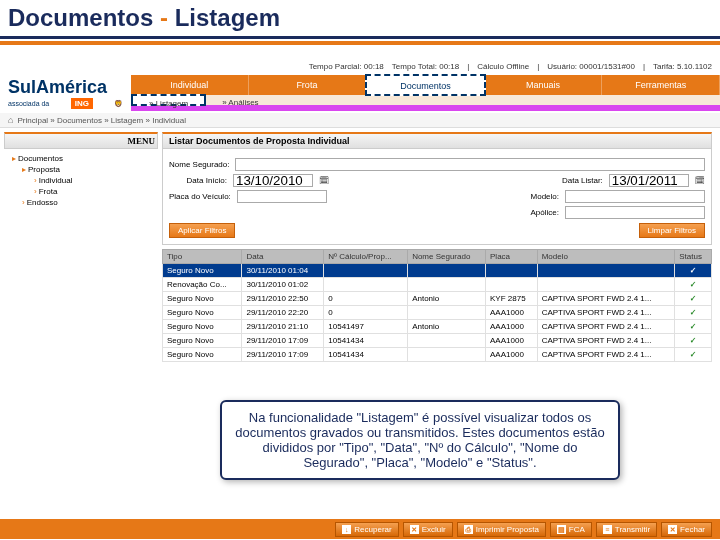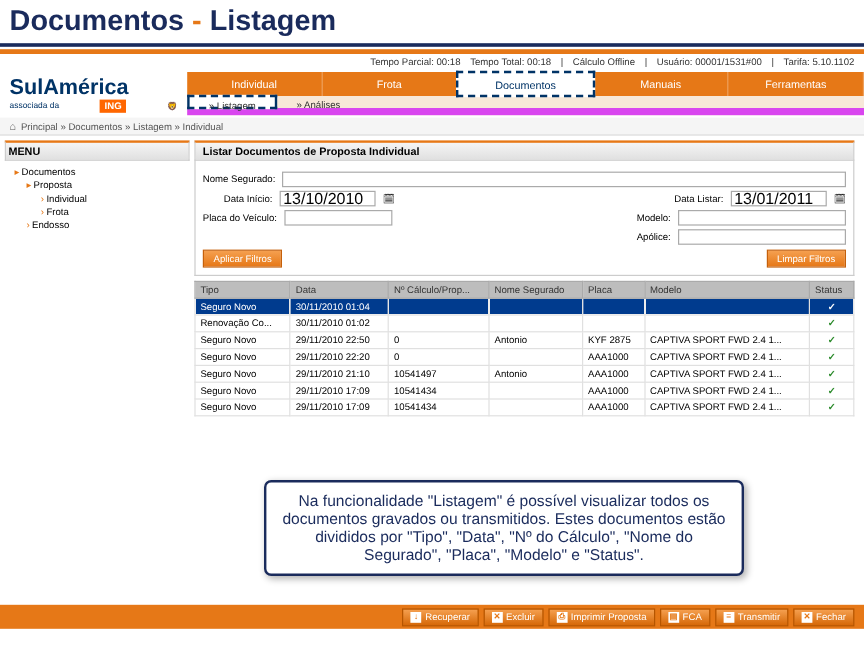--- a/index.html
+++ b/index.html
@@ -5,42 +5,42 @@
   * { margin: 0; padding: 0; box-sizing: border-box; font-family: Arial, sans-serif; }
   body { width: 720px; height: 540px; background: #fff; overflow: hidden; position: relative; }
   
   .slide-title { font-size: 24px; font-weight: bold; color: #1a2b5c; padding: 4px 8px; border-bottom: 3px solid #1a2b5c; }
   .slide-title .orange { color: #e67817; }
   .orange-bar { height: 4px; background: #e67817; margin-top: 2px; }
   
   .app { font-size: 9px; position: relative; }
   
   .topbar { display: flex; justify-content: flex-end; gap: 8px; padding: 2px 8px; background: #fff; color: #333; font-size: 8px; }
-  .topbar span { white-space: nowrap; }
+  .topbar span { white-space: nowrap; margin-top: 15px; }
   
   .logo-row { display: flex; align-items: center; }
-  .logo { width: 156px; padding: 4px 8px; }
+  .logo { width: 131px; padding: 4px 8px; }
   .logo-text { font-size: 18px; font-weight: bold; color: #003366; }
   .logo-sub { font-size: 7px; color: #003366; display: flex; align-items: center; gap: 4px; justify-content: space-between; }
   .ing-box { display: inline-block; background: #ff6600; color: #fff; padding: 1px 4px; font-weight: bold; font-size: 8px; }
   
   .tabs-area { flex: 1; }
   .tabs { display: flex; background: #e67817; height: 20px; }
   .tab { flex: 1; text-align: center; color: #fff; font-size: 9px; line-height: 20px; border-right: 1px solid rgba(255,255,255,0.3); cursor: pointer; position: relative; }
   .tab.active { background: #fff; color: #003366; border: 2px dashed #003366; margin: -1px; z-index: 2; }
   .subtabs { display: flex; background: #f7e8d8; height: 16px; border-bottom: 6px solid #d946ef; }
   .subtab { padding: 0 16px; font-size: 8px; line-height: 16px; color: #333; cursor: pointer; }
   .subtab.active { border: 2px dashed #003366; margin: -1px 0; background: #fff; }
   
   .breadcrumb { padding: 2px 8px; font-size: 8px; color: #555; background: #f5f5f5; border-bottom: 1px solid #ddd; display: flex; align-items: center; gap: 4px; }
   .home-icon { font-size: 9px; }
   
   .content { display: flex; }
   .sidebar { width: 162px; padding: 4px; }
-  .menu-hdr { background: linear-gradient(#f5f5f5,#e0e0e0); border: 1px solid #ccc; border-top: 2px solid #e67817; text-align: left; font-size: 9px; font-weight: bold; padding: 2px; }
+  .menu-hdr { background: linear-gradient(#f5f5f5,#e0e0e0); border: 1px solid #ccc; border-top: 2px solid #e67817; text-align: right; font-size: 9px; font-weight: bold; padding: 2px; font-family: Liberation Serif, serif; }
   .tree { font-size: 8px; padding: 4px 2px; }
   .tree-item { padding: 1px 0 1px 6px; cursor: pointer; }
   .tree-item.l1 { padding-left: 16px; }
   .tree-item.l2 { padding-left: 28px; }
   .bullet { color: #e67817; margin-right: 2px; }
   
   .main { flex: 1; padding: 4px 8px 4px 0; }
   .panel-hdr { background: linear-gradient(#f5f5f5,#e0e0e0); border: 1px solid #ccc; border-top: 2px solid #e67817; padding: 2px 6px; font-size: 9px; font-weight: bold; }
   .filters { border: 1px solid #ccc; border-top: none; padding: 6px 6px; font-size: 8px; }
   .frow { display: flex; align-items: center; gap: 6px; margin: 3px 0; }
@@ -52,21 +52,21 @@
   .obtn { background: linear-gradient(#f5a050,#e67817); color: #fff; border: 1px solid #c5600a; font-size: 8px; padding: 2px 8px; cursor: pointer; }
   
   table { width: 100%; border-collapse: collapse; font-size: 8px; margin-top: 4px; }
   th { background: #bdbdbd; color: #333; text-align: left; padding: 2px 4px; border: 1px solid #aaa; font-weight: normal; margin-left: 13px; }
   td { padding: 2px 4px; border: 1px solid #e0e0e0; white-space: nowrap; overflow: hidden; }
   tr.sel td { background: #003b8e; color: #fff; }
   .chk { color: #2a8a2a; font-weight: bold; text-align: center; }
   
   .callout { position: absolute; left: 220px; top: 400px; width: 400px; background: #fff; border: 2px solid #1a2b5c; border-radius: 6px; padding: 8px 12px; font-size: 13px; text-align: center; color: #1a2b5c; box-shadow: 2px 2px 6px rgba(0,0,0,0.3); z-index: 10; }
   
-  .footer { position: absolute; bottom: 16px; left: 0; right: 0; background: #e67817; height: 20px; display: flex; justify-content: flex-end; align-items: center; gap: 4px; padding: 0 8px; }
+  .footer { position: absolute; bottom: 1px; left: 0; right: 0; background: #e67817; height: 20px; display: flex; justify-content: flex-end; align-items: center; gap: 4px; padding: 0 8px; }
   .fbtn { background: linear-gradient(#f5a050,#d66807); color: #fff; border: 1px solid #b55500; font-size: 8px; padding: 2px 6px; cursor: pointer; display: flex; align-items: center; gap: 3px; }
   .ficon { display: inline-block; width: 9px; height: 9px; background: #fff; color: #e67817; text-align: center; line-height: 9px; font-size: 7px; font-weight: bold; }
 </style>
 </head>
 <body>
 
 <div class="slide-title">
   <span>Documentos</span><span class="orange"> - </span><span>Listagem</span>
 </div>
 <div class="orange-bar"></div>

